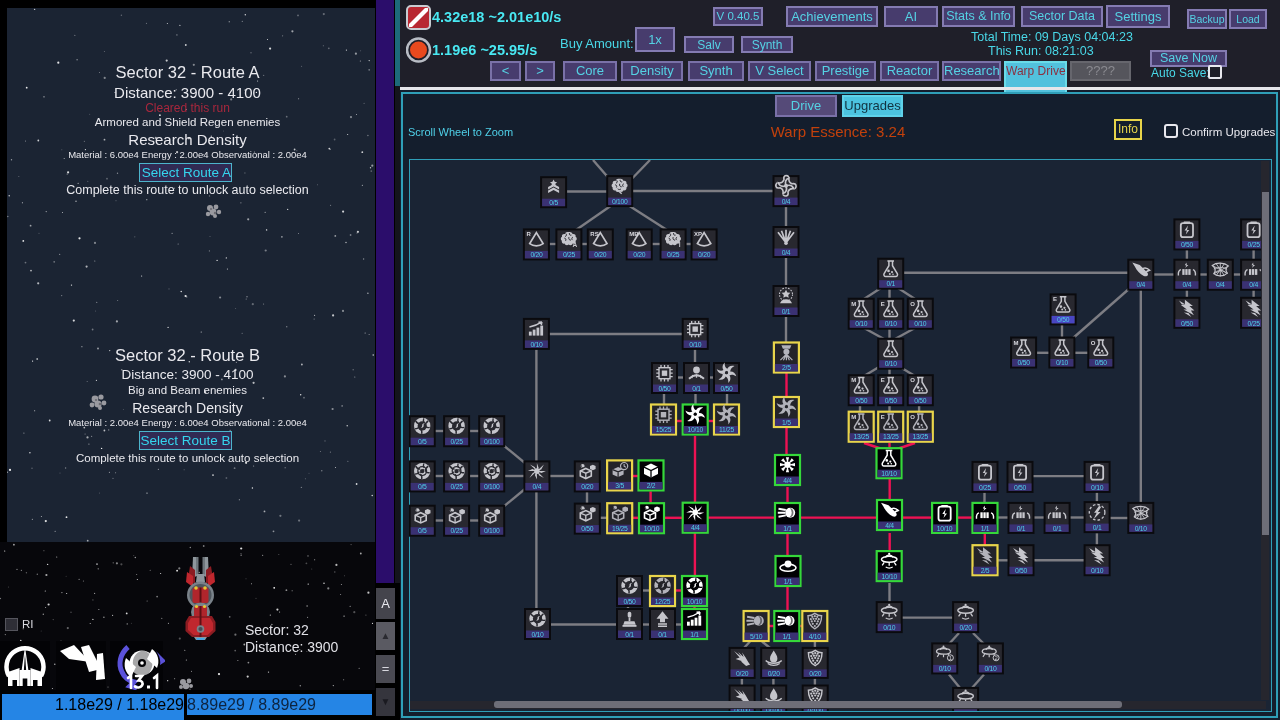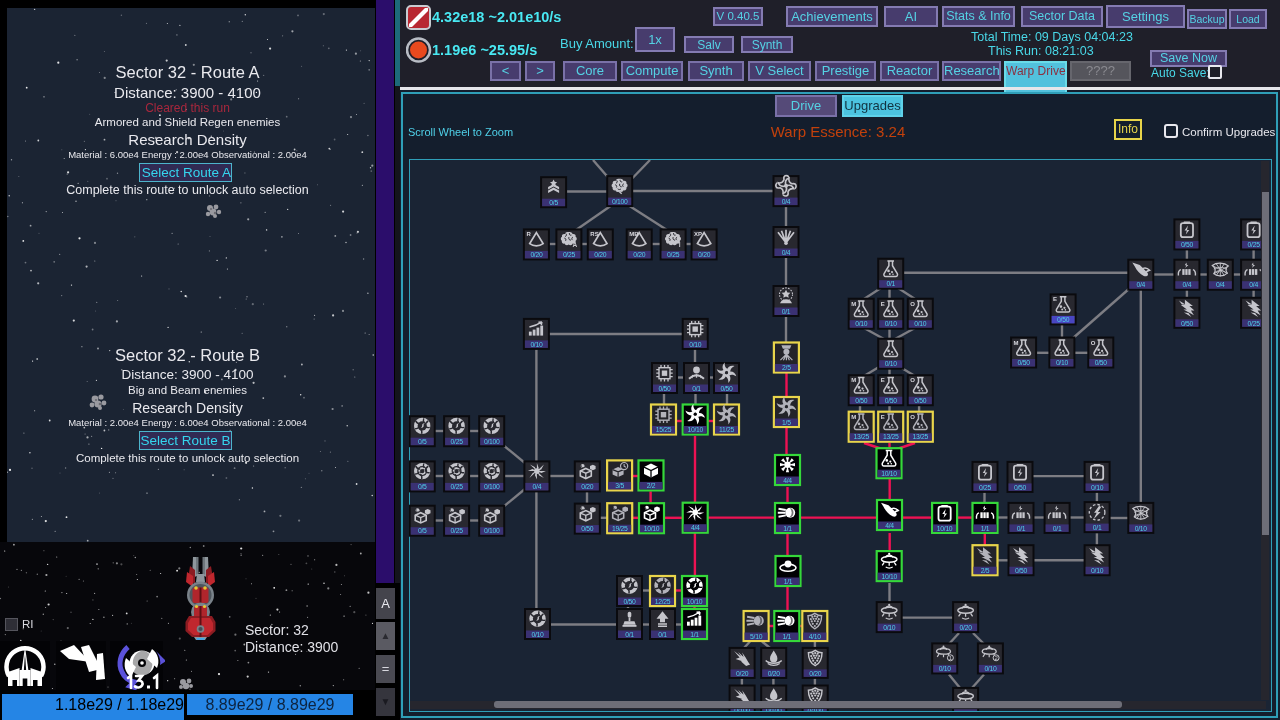--- a/index.html
+++ b/index.html
@@ -536,21 +536,21 @@
       <svg class="abs" style="left:175px;top:676px" width="24" height="18">
         <g fill="#9a9aa0">
           <circle cx="8" cy="6" r="3"></circle>
           <circle cx="14" cy="5" r="2.4"></circle>
           <circle cx="11" cy="10" r="3.2"></circle>
           <circle cx="16" cy="10" r="2"></circle>
           <circle cx="6" cy="11" r="2"></circle>
         </g>
       </svg>
       <div class="abs" style="left:2px;top:694px;width:182px;height:31px;background:#2585e5;color:#000000;font-size:16px;text-align:right;line-height:21px">1.18e29 / 1.18e29</div>
-      <div class="abs" style="left:187px;top:694px;width:166px;height:21px;background:#2585e5;color:#0d2440;font-size:16px;text-align:center;line-height:21px">8.89e29 / 8.89e29</div>
+      <div class="abs" style="left:187px;top:694px;width:185px;height:21px;background:#2585e5;color:#0d2440;font-size:16px;text-align:left;line-height:21px">8.89e29 / 8.89e29</div>
     </div>
     <div class="abs" style="left:375px;top:0;width:25px;height:720px;background:#000">
       <div class="abs" style="left:1px;top:0;width:18px;height:583px;background:#2b0d6b"></div>
       <div class="abs" style="left:19.5px;top:0;width:5px;height:583px;background:#14141c"></div>
       <div class="abs" style="left:19.5px;top:0;width:5px;height:86px;background:#1d6a7a"></div>
       <div class="abs" style="left:1px;top:588px;width:19px;height:31px;background:#44444c;color:#e8e8ee;font-size:13px;text-align:center;line-height:31px">A</div>
       <div class="abs" style="left:1px;top:622px;width:19px;height:28px;background:#5a5a62;color:#2a2a30;font-size:10px;text-align:center;line-height:28px">▲</div>
       <div class="abs" style="left:1px;top:655px;width:19px;height:28px;background:#4a4a52;color:#d8d8de;font-size:13px;text-align:center;line-height:28px">=</div>
       <div class="abs" style="left:1px;top:688px;width:19px;height:28px;background:#35353d;color:#1a1a20;font-size:10px;text-align:center;line-height:28px">▼</div>
     </div>
@@ -566,32 +566,32 @@
       <div class="abs" style="left:32px;top:42px;font-size:14.5px;font-weight:bold;color:#49e8f2">1.19e6 ~25.95/s</div>
       <div class="abs" style="left:160px;top:36px;font-size:13px;color:#49d8e8">Buy Amount:</div>
       <div class="btn" style="left:235px;top:27px;width:40px;height:25px;line-height:21px">1x</div>
       <div class="btn" style="left:284px;top:36px;width:50px;height:17px;line-height:15px;font-size:12px">Salv</div>
       <div class="btn" style="left:341px;top:36px;width:52px;height:17px;line-height:15px;font-size:12px">Synth</div>
       <div class="btn" style="left:313px;top:7px;width:50px;height:19px;line-height:15px;font-size:11.5px">V 0.40.5</div>
       <div class="btn" style="left:386px;top:6px;width:92px;height:21px;line-height:17px">Achievements</div>
       <div class="btn" style="left:484px;top:6px;width:54px;height:21px;line-height:17px">AI</div>
       <div class="btn" style="left:542px;top:6px;width:73px;height:21px;line-height:17px;font-size:12.5px">Stats &amp; Info</div>
       <div class="btn" style="left:621px;top:6px;width:82px;height:21px;line-height:17px;font-size:12.5px">Sector Data</div>
-      <div class="btn" style="left:706px;top:5px;width:79px;height:23px;line-height:19px">Settings</div>
+      <div class="btn" style="left:706px;top:5px;width:64px;height:23px;line-height:19px">Settings</div>
       <div class="btn" style="left:787px;top:9px;width:40px;height:20px;line-height:16px;font-size:10.5px;padding:0">Backup</div>
       <div class="btn" style="left:829px;top:9px;width:38px;height:20px;line-height:16px;font-size:10.5px">Load</div>
       <div class="abs" style="left:571px;top:30px;font-size:12.5px;color:#49d8e8">Total Time: 09 Days 04:04:23</div>
       <div class="abs" style="left:588px;top:44px;font-size:12.5px;color:#49d8e8">This Run: 08:21:03</div>
       <div class="btn" style="left:750px;top:50px;width:77px;height:17px;line-height:13px;font-size:12.5px">Save Now</div>
       <div class="abs" style="left:751px;top:66px;font-size:12px;color:#49d8e8">Auto Save:</div>
       <div class="abs" style="left:808px;top:65px;width:14px;height:14px;background:#1f1f29;border:2px solid #e8e8ee;border-radius:2px"></div>
       <div class="tab" style="left:90px;top:61px;width:31px;height:20px;line-height:16px">&lt;</div>
       <div class="tab" style="left:125px;top:61px;width:30px;height:20px;line-height:16px">&gt;</div>
       <div class="tab" style="left:163px;top:61px;width:54px;height:20px;line-height:16px">Core</div>
-      <div class="tab" style="left:221px;top:61px;width:62px;height:20px;line-height:16px">Compute</div>
+      <div class="tab" style="left:221px;top:61px;width:62px;height:20px;line-height:16px">Density</div>
       <div class="tab" style="left:288px;top:61px;width:56px;height:20px;line-height:16px">Synth</div>
       <div class="tab" style="left:348px;top:61px;width:63px;height:20px;line-height:16px">V Select</div>
       <div class="tab" style="left:415px;top:61px;width:61px;height:20px;line-height:16px">Prestige</div>
       <div class="tab" style="left:480px;top:61px;width:59px;height:20px;line-height:16px">Reactor</div>
       <div class="tab" style="left:542px;top:61px;width:59px;height:20px;line-height:16px">Research</div>
       <div class="abs" style="left:604px;top:61px;width:63px;height:36px;background:#52c1dd;border:2px solid #6adbe8;color:#8b3040;font-size:12px;text-align:center;line-height:16px">Warp Drive</div>
       <div class="abs" style="left:670px;top:61px;width:61px;height:20px;background:#55555c;border:2px solid #66666d;color:#8a8a90;font-size:13px;text-align:center;line-height:16px">????</div>
       <div class="abs" style="left:0;top:87px;width:880px;height:2.5px;background:#e6e6ea"></div>
     </div>
     <div class="abs" style="left:401px;top:91.5px;width:877px;height:626px;border:2px solid #2f9fb8;background:#141e2d"></div>

